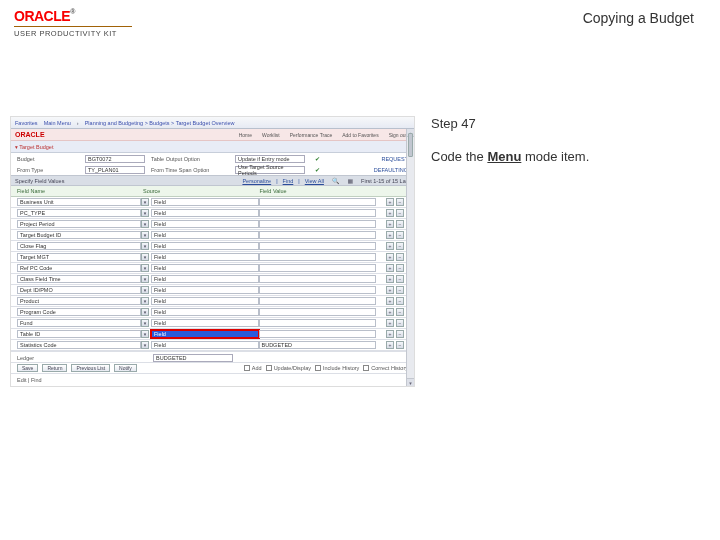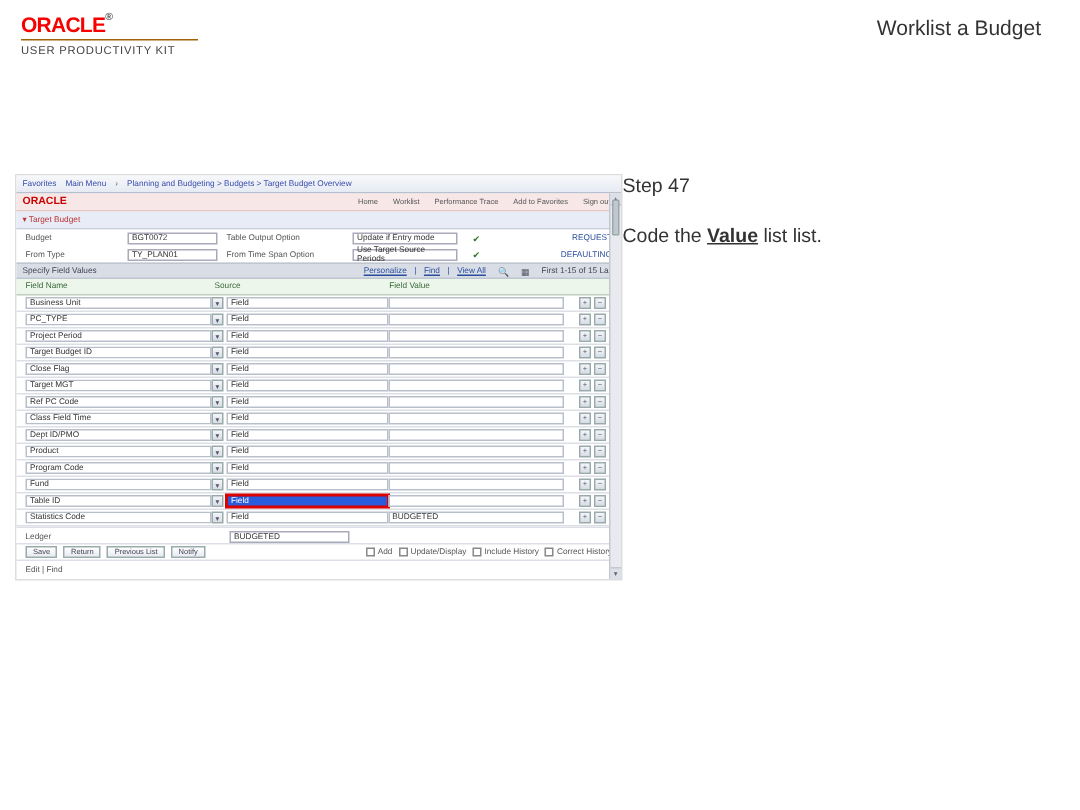--- a/index.html
+++ b/index.html
@@ -9,21 +9,21 @@
   .hdr { position: relative; height: 60px; padding: 8px 14px 0 14px; }
   .logo-wrap { display:flex; flex-direction:column; }
   .oracle-logo { font-family: Arial, sans-serif; font-weight: bold; font-size: 14px; color:#F80000; letter-spacing:-0.5px; }
   .oracle-logo sup { font-size:7px; color:#555; vertical-align: top;}
   .upk { font-size:7.5px; color:#444; letter-spacing:0.5px; border-top:1px solid #a16207; padding-top:2px; margin-top:2px; width:118px;}
   .page-title { position:absolute; right:26px; top:10px; font-size:14px; color:#333; }
 
   
   .main { position:absolute; top:116px; left:10px; right:10px; bottom:12px; display:flex; }
   .ss-col { width:405px; flex:0 0 405px; }
-  .instr-col { flex:1; font-size:13px; color:#333; }
+  .instr-col { flex:1; font-size:13px; color:#333;margin-left:16px; }
   .instr-col .step { margin-bottom:18px; }
   .instr-col .click-text {}
   .instr-col .click-text b { font-weight:bold; text-decoration: underline; }
 
   
   .ss { width:405px; background:#fff; border:1px solid #ddd; font-size:6px; color:#333; position:relative; }
   .ss .toolbar { background:linear-gradient(#f7f8fa,#e6eaf3); height:12px; border-bottom:1px solid #b8c0cd; display:flex; align-items:center; padding:0 4px; gap:6px; color:#3a4eac; font-size:5.5px;}
   .ss .brandbar { display:flex; align-items:center; height:12px; background:#f7e7e7; border-bottom:1px solid #e5c5c5; padding:0 4px;}
   .ss .brandbar .o { color:#C00; font-weight:bold; font-size:7px; }
   .ss .brandbar .tabs { margin-left:auto; display:flex; gap:4px; font-size:5px; color:#555;}
@@ -74,21 +74,21 @@
 
 </style>
 </head>
 <body>
 
 <div class="hdr">
   <div class="logo-wrap">
     <span class="oracle-logo"><span>ORACLE</span><sup>®</sup></span>
     <span class="upk">USER PRODUCTIVITY KIT</span>
   </div>
-  <div class="page-title">Worklist a Budget</div>
+  <div class="page-title">Copying a Budget</div>
 </div>
 
 <div class="main">
 
   <div class="ss-col">
     <div class="ss">
 
       <div class="toolbar">
         <span>Favorites</span>
         <span>Main Menu</span>
@@ -410,16 +410,16 @@
         <div class="arrow up">▴</div>
         <div class="thumb"></div>
         <div class="arrow dn">▾</div>
       </div>
     </div>
   </div>
 
   <div class="instr-col">
     <div class="step">Step 47</div>
     <div class="click-text">
-      <span>Code the </span><b>Value</b><span> list list.</span>
+      <span>Code the </span><b>Menu</b><span> mode item.</span>
     </div>
   </div>
 </div>
 
 </body></html>

